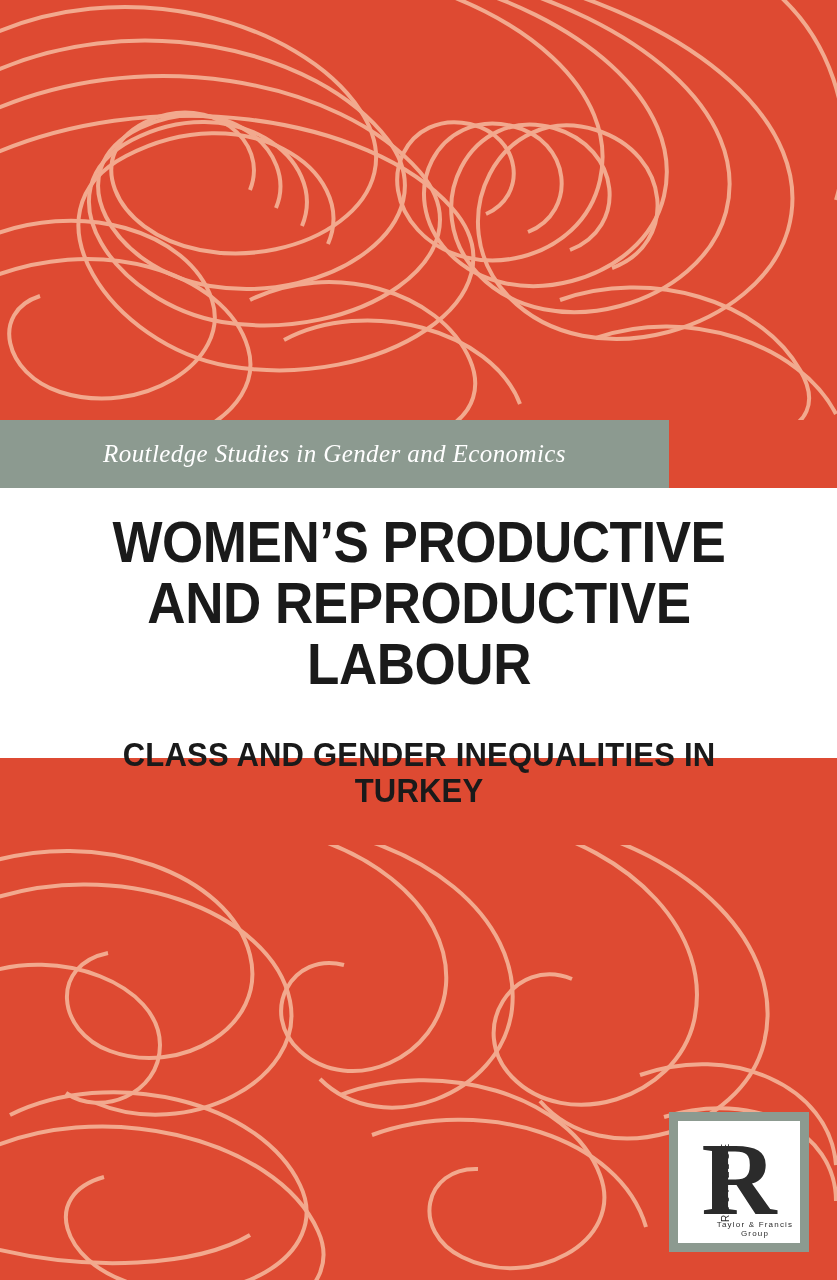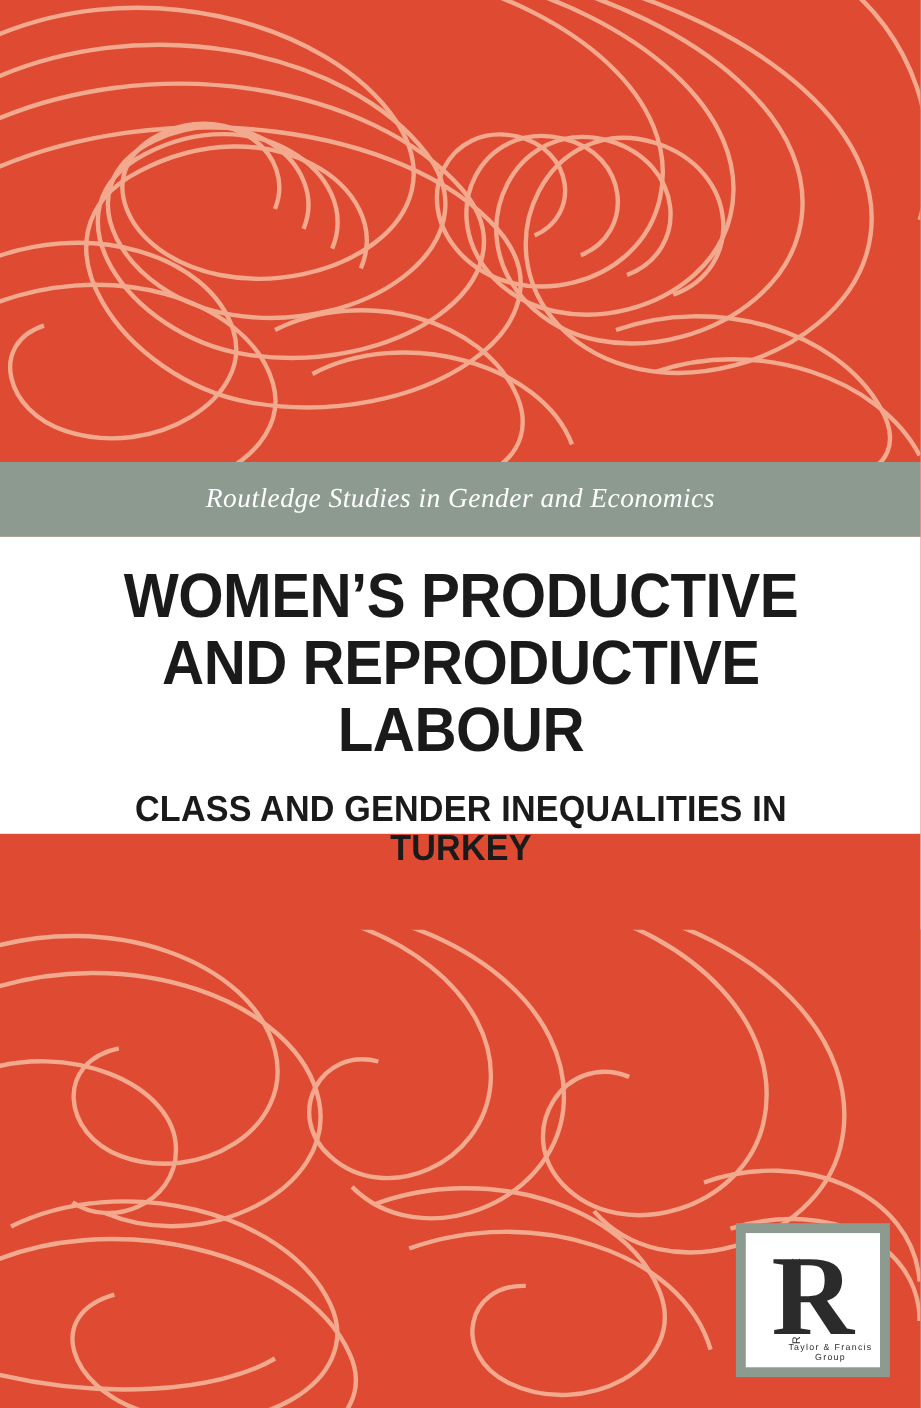--- a/index.html
+++ b/index.html
@@ -26,21 +26,21 @@
   }
   .art-top { top: 0; height: 420px; }
   .art-bottom { top: 845px; height: 435px; }
   .art svg { display: block; }
 
   
   .series-band {
     position: absolute;
     left: 0;
     top: 420px;
-    width: 837px;
+    width: 669px;
     height: 68px;
     background: #8C9A90;
     display: flex;
     align-items: center;
     justify-content: center;
   }
   .series-text {
     font-family: "Liberation Serif", serif;
     font-style: italic;
     font-size: 25px;
@@ -53,20 +53,21 @@
   .title-block {
     position: absolute;
     left: 0;
     top: 488px;
     width: 837px;
     height: 270px;
     background: #ffffff;
     display: flex;
     flex-direction: column;
     align-items: center;
+    gap: 20px;
   }
   .main-title {
     margin-top: 24px;
     width: 760px;
     text-align: center;
     font-family: "Liberation Sans Narrow", "Liberation Sans", sans-serif;
     font-weight: bold;
     font-size: 57px;
     line-height: 1.07;
     letter-spacing: -0.5px;

